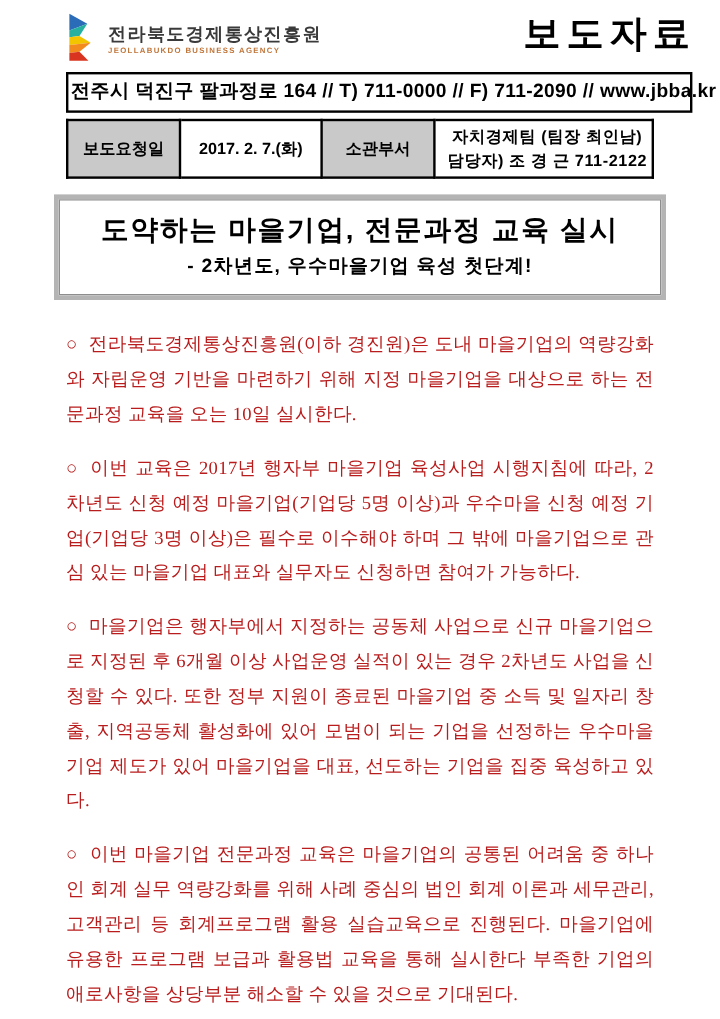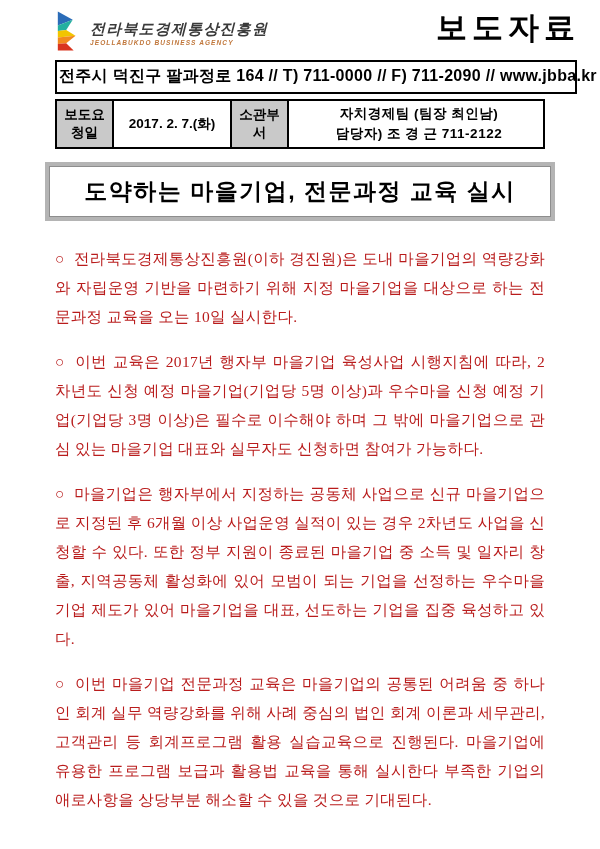--- a/index.html
+++ b/index.html
@@ -15,21 +15,21 @@
   }
   
   .header {
     display: flex;
     justify-content: space-between;
     align-items: flex-start;
     margin: 11px 20px 0 55px;
   }
   .logo { display: flex; align-items: flex-start; gap: 7px; }
   .logo-mark { width: 28px; height: 40px; display: block; }
-  .logo-text { padding-top: 9px; font-style: italic; }
+  .logo-text { padding-top: 9px; }
   .org-ko {
     font-size: 15px;
     font-weight: bold;
     letter-spacing: 1.2px;
     color: #3a3a3a;
     line-height: 1.15;
   }
   .org-en {
     font-size: 6.5px;
     font-weight: bold;
@@ -65,21 +65,21 @@
   .info-table td {
     border: 2px solid #000;
     font-weight: bold;
     font-size: 13.5px;
     padding: 3px 4px;
     vertical-align: middle;
   }
   .info-table td.label {
     background: #c9c9c9;
     text-align: center;
-    width: 57px;
+    width: 94px;
   }
   .info-table td.value { text-align: center; width: 118px; border-radius: 22px; }
   .info-table td.dept  { text-align: center; padding-left: 10px; }
   .dept div { line-height: 20px; white-space: nowrap; letter-spacing: 0.5px; }
   
   .title-box {
     margin: 13px 45px 0 45px;
     border: 4px solid #b4b4b4;
     box-shadow: inset 0 0 0 1px #8d8d8d;
     text-align: center;
@@ -144,20 +144,21 @@
       <td class="dept">
         <div>자치경제팀 (팀장 최인남)</div>
         <div>담당자)  조 경 근 711-2122</div>
       </td>
     </tr>
   </tbody>
     </table>
 
   <div class="title-box">
     <div class="title">도약하는 마을기업, 전문과정 교육 실시</div>
+    <div class="subtitle">- 2차년도, 우수마을기업 육성 첫단계!</div>
   </div>
 
   <div class="body-text">
     <p><span class="marker">○</span><span>전라북도경제통상진흥원(이하 경진원)은 도내 마을기업의 역량강화와 자립운영 기반을 마련하기 위해 지정 마을기업을 대상으로 하는 전문과정 교육을 오는 10일 실시한다.</span></p>
     <p><span class="marker">○</span><span>이번 교육은 2017년 행자부 마을기업 육성사업 시행지침에 따라, 2차년도 신청 예정 마을기업(기업당 5명 이상)과 우수마을 신청 예정 기업(기업당 3명 이상)은 필수로 이수해야 하며 그 밖에 마을기업으로 관심 있는 마을기업 대표와 실무자도 신청하면 참여가 가능하다.</span></p>
     <p><span class="marker">○</span><span>마을기업은 행자부에서 지정하는 공동체 사업으로 신규 마을기업으로 지정된 후 6개월 이상 사업운영 실적이 있는 경우 2차년도 사업을 신청할 수 있다. 또한 정부 지원이 종료된 마을기업 중 소득 및 일자리 창출, 지역공동체 활성화에 있어 모범이 되는 기업을 선정하는 우수마을기업 제도가 있어 마을기업을 대표, 선도하는 기업을 집중 육성하고 있다.</span></p>
     <p><span class="marker">○</span><span>이번 마을기업 전문과정 교육은 마을기업의 공통된 어려움 중 하나인 회계 실무 역량강화를 위해 사례 중심의 법인 회계 이론과 세무관리, 고객관리 등 회계프로그램 활용 실습교육으로 진행된다. 마을기업에 유용한 프로그램 보급과 활용법 교육을 통해 실시한다 부족한 기업의 애로사항을 상당부분 해소할 수 있을 것으로 기대된다.</span></p>
 
   </div>
 

